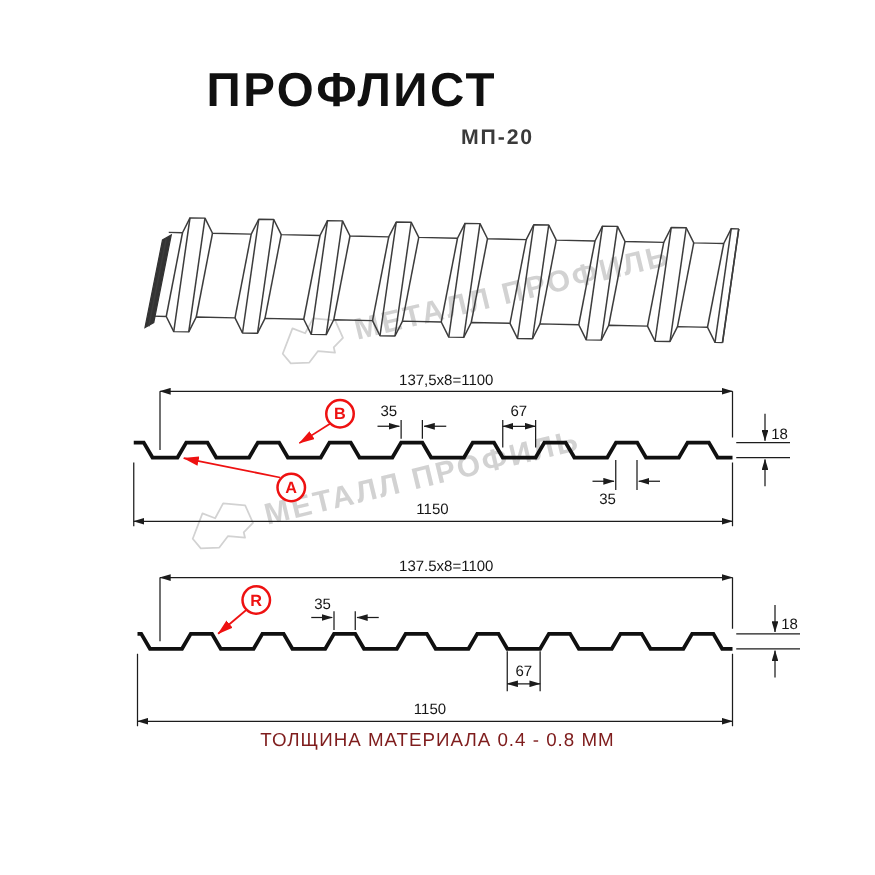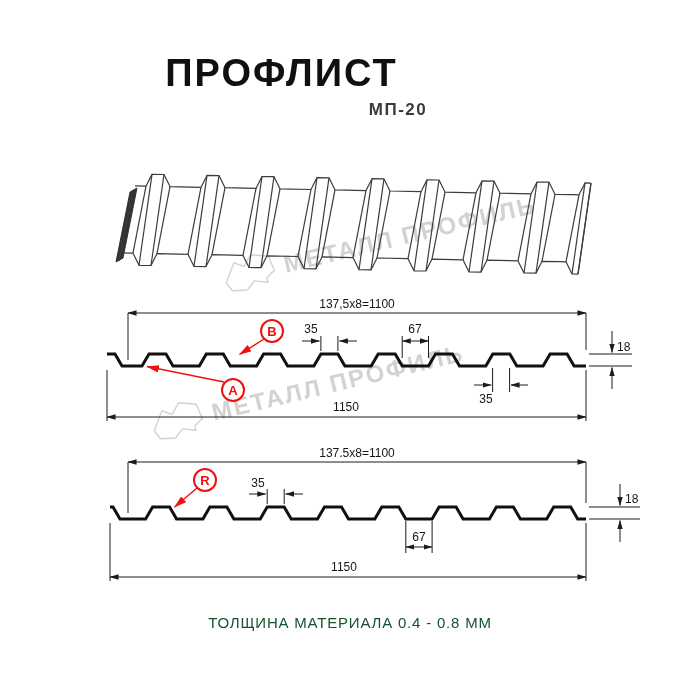--- a/index.html
+++ b/index.html
@@ -5,22 +5,22 @@
   :root{
     --red:#ee1111; --ink:#101010; --dim:#1c1c1c; --wm:#c7c7c7; --sketch:#3c3c3c;
   }
   html,body{margin:0;padding:0;background:#fff;}
   .stage{position:relative;width:700px;height:700px;background:#fff;overflow:hidden;
          font-family:"Liberation Sans",sans-serif;}
   .title{position:absolute;left:0;top:52px;width:563px;text-align:center;
          font-size:38px;font-weight:800;letter-spacing:2px;color:var(--ink);}
   .subtitle{position:absolute;left:0;top:100px;width:700px;text-align:center;
          font-size:17px;font-weight:600;letter-spacing:1.5px;color:#3a3a3a;margin-left:48px;}
-  .footer{position:absolute;left:0;top:614px;width:700px;text-align:center;
-         font-size:15px;font-weight:500;letter-spacing:.8px;color:#14532d;}
+  .footer{position:absolute;left:0;top:584px;width:700px;text-align:center;
+         font-size:15px;font-weight:500;letter-spacing:.8px;color:#7f1d1d;}
   .wm{position:absolute;display:flex;align-items:center;gap:8px;opacity:.8;
       transform-origin:left center;color:var(--wm);pointer-events:none;}
   .wm .wm-text{font-size:24px;font-weight:700;letter-spacing:2px;white-space:nowrap;}
   .wm svg{display:block;}
   .wm1{left:222px;top:258px;transform:rotate(-13.5deg);}
   .wm2{left:150px;top:406px;transform:rotate(-13.5deg);}
   svg.main{position:absolute;left:0;top:0;}
   .profile{fill:none;stroke:var(--ink);stroke-width:3;stroke-linejoin:miter;}
   .thin{stroke:var(--dim);stroke-width:1;fill:none;}
   .dimtxt{font-family:"Liberation Sans",sans-serif;font-size:12px;fill:#161616;}

